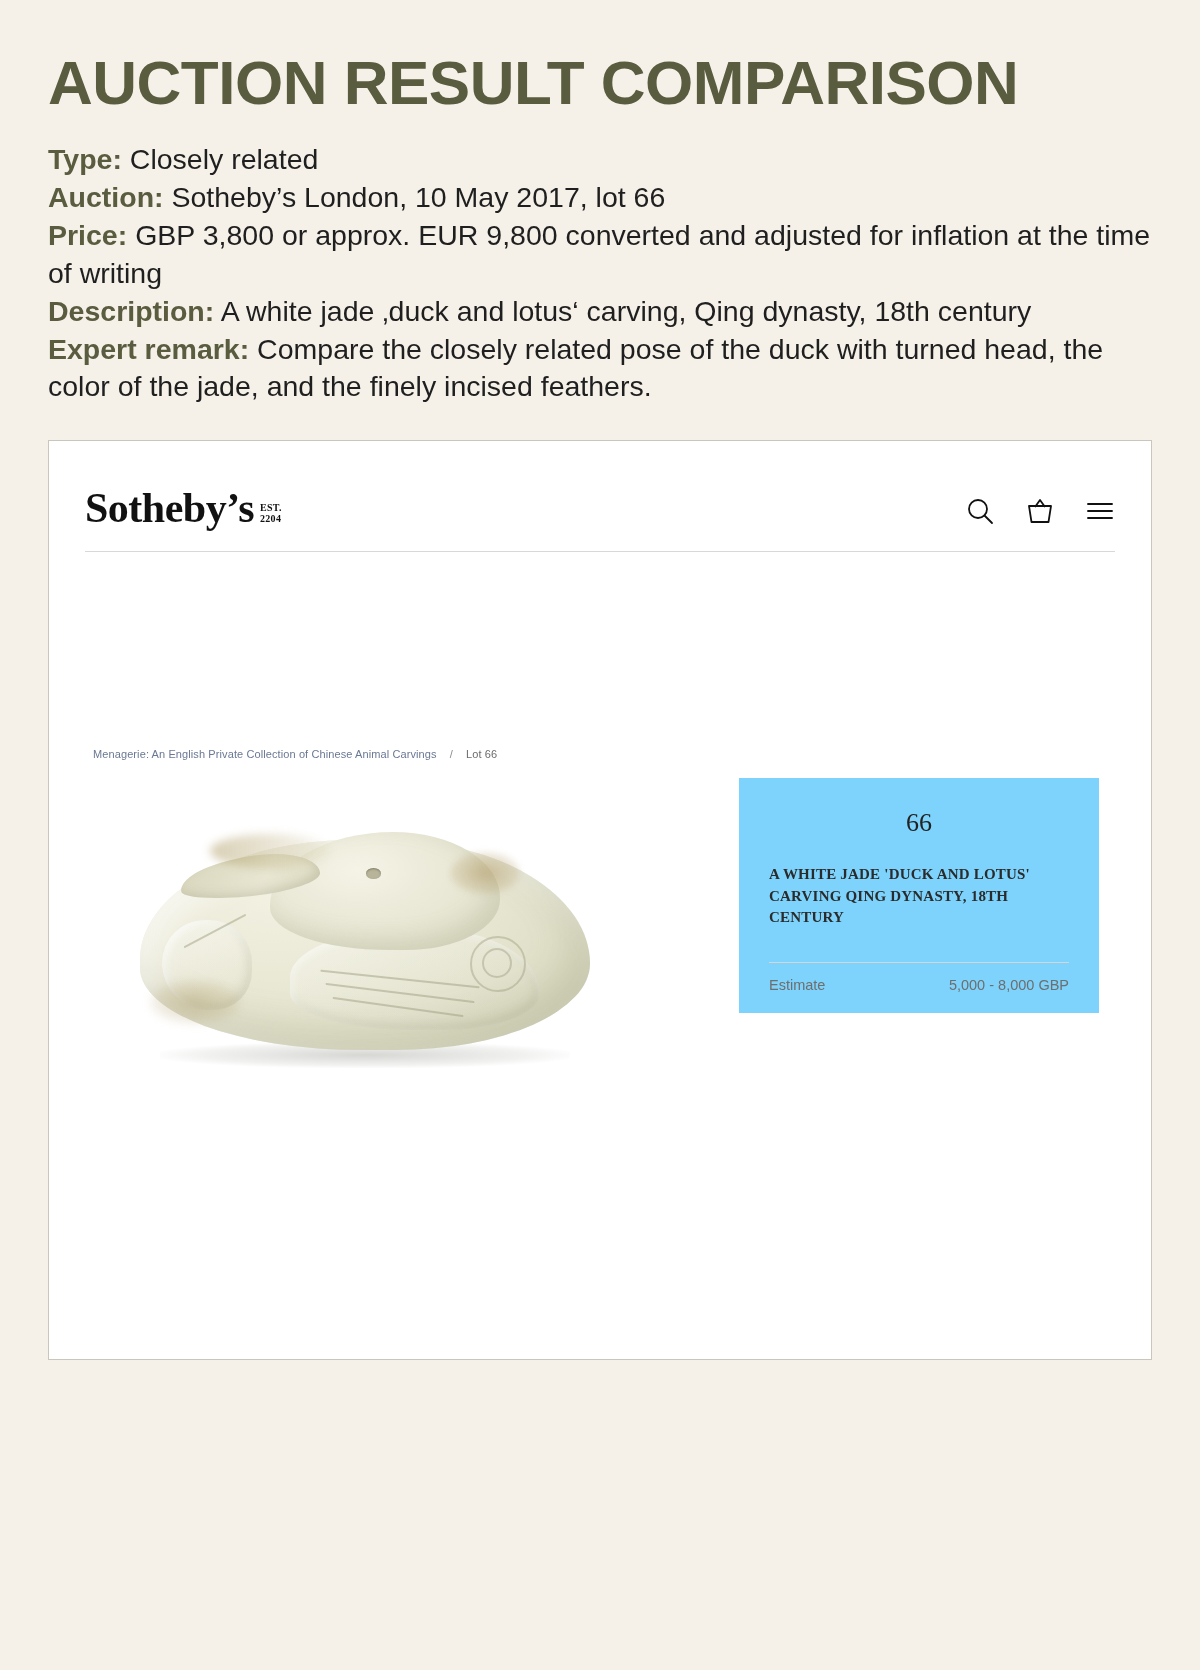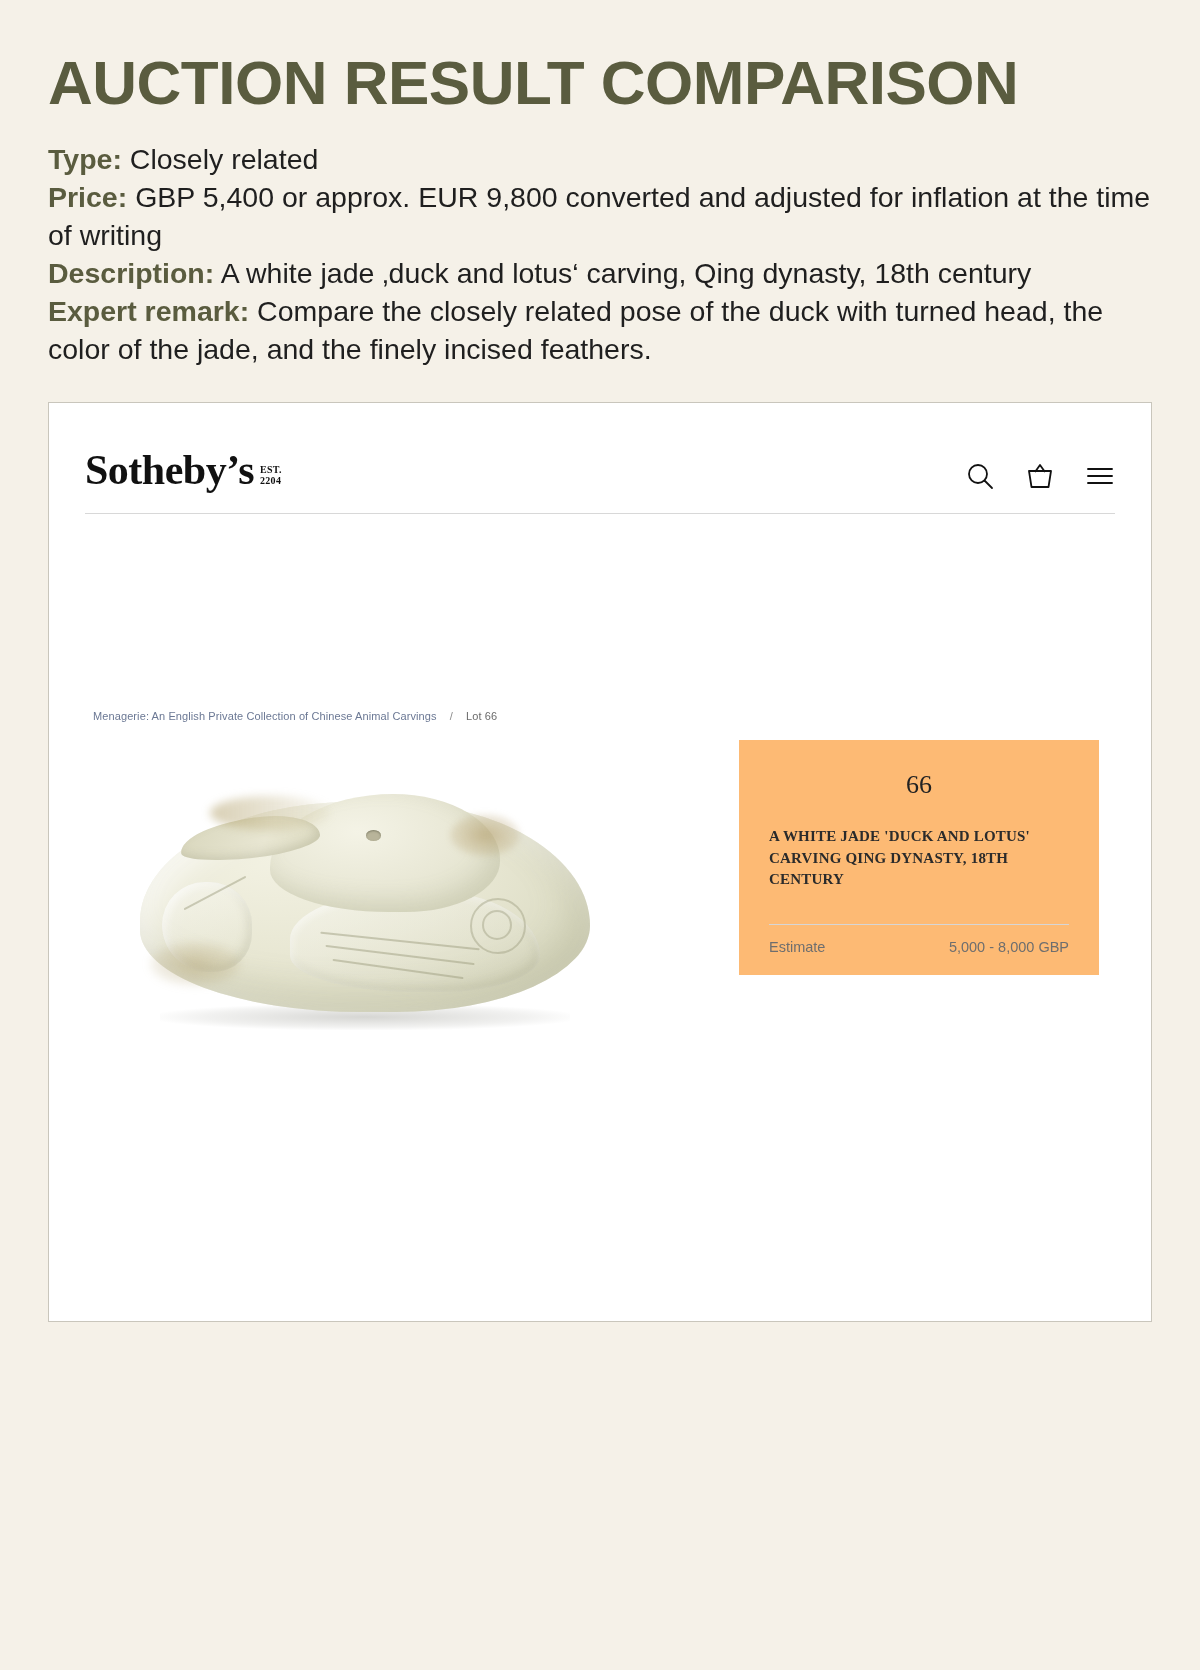--- a/index.html
+++ b/index.html
@@ -58,21 +58,21 @@
   }
   .card-inner {
     padding: 38px 36px 0 36px;
     height: 100%;
     box-sizing: border-box;
   }
 
   
   .sb-header {
     display: flex;
-    align-items: flex-end;
+    align-items: center;
     justify-content: space-between;
     padding: 8px 0 22px 0;
     border-bottom: 1px solid #d8d8d8;
     gap: 29px;
   }
   .sb-logo {
     display: flex;
     align-items: flex-start;
     gap: 6px;
   }
@@ -259,21 +259,21 @@
     height: 90px;
     border-radius: 50% 50% 45% 55%;
     background: linear-gradient(150deg, rgba(255,255,255,0.4), rgba(205,205,175,0.1));
     box-shadow: inset 3px 3px 8px rgba(255,255,255,0.6),
                 inset -4px -4px 10px rgba(150,150,120,0.25);
   }
 
   
   .lot-panel {
     width: 360px;
-    background: #fdba74;
+    background: #7dd3fc;
     padding: 30px 30px 20px 30px;
     box-sizing: border-box;
     margin-left: 14px;
   }
   .lot-number {
     font-family: "Liberation Serif", serif;
     font-size: 26px;
     text-align: center;
     color: #222;
     margin-bottom: 26px;
@@ -306,22 +306,26 @@
 <div class="page">
 
   <h1 class="main-title">AUCTION RESULT COMPARISON</h1>
 
   <div class="meta">
     <p>
       <span class="lbl">Type:</span>
       <span>Closely related</span>
     </p>
     <p>
+      <span class="lbl">Auction:</span>
+      <span>Sotheby’s London, 10 May 2017, lot 66</span>
+    </p>
+    <p>
       <span class="lbl">Price:</span>
-      <span>GBP 5,400 or approx. </span><span class="strongprice">EUR 9,800</span><span> converted and adjusted for inflation at the time of writing</span>
+      <span>GBP 3,800 or approx. </span><span class="strongprice">EUR 9,800</span><span> converted and adjusted for inflation at the time of writing</span>
     </p>
     <p>
       <span class="lbl">Description:</span>
       <span>A white jade ‚duck and lotus‘ carving, Qing dynasty, 18th century</span>
     </p>
     <p>
       <span class="lbl">Expert remark:</span>
       <span>Compare the closely related pose of the duck with turned head, the color of the jade, and the finely incised feathers.</span>
     </p>
   </div>

